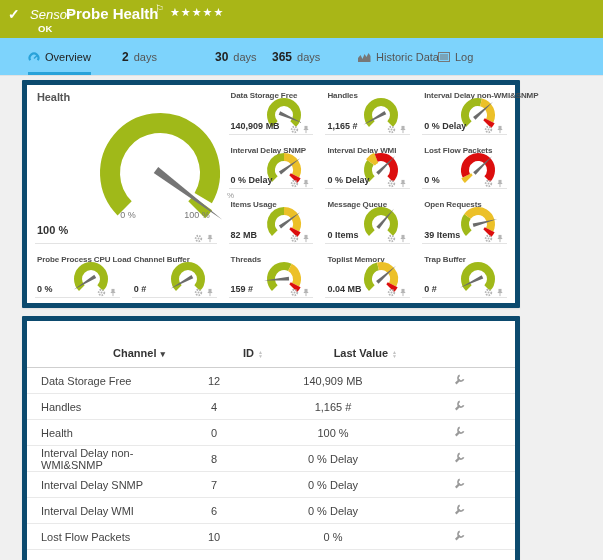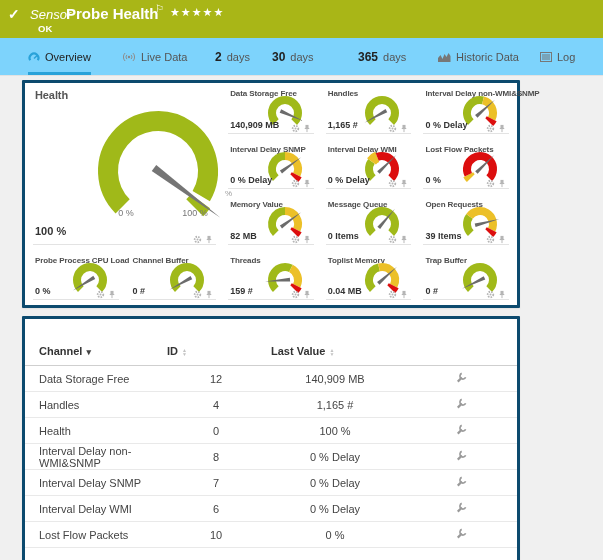--- a/index.html
+++ b/index.html
@@ -19,21 +19,21 @@
   .tab{position:absolute;top:0;height:100%;display:flex;align-items:center;gap:5px;cursor:pointer;box-sizing:border-box;}
   .tab .tlabel{font-size:11px;color:#555;}
   .tab.active .tlabel{color:#222;}
   .tab .tnum{font-size:12px;font-weight:bold;color:#222;}
   .tab .ticon{display:flex;align-items:center;}
   .tab.active{border-bottom:3px solid #29a2d9;padding-top:3px;}
   .tab:nth-child(1){left:28px}.tab:nth-child(2){left:122px}.tab:nth-child(3){left:215px}
   .tab:nth-child(4){left:272px}.tab:nth-child(5){left:358px}.tab:nth-child(6){left:438px}
   .tab:nth-child(7){left:540px}
   
-  .panel{position:absolute;left:22px;width:498px;background:#fff;border:3px solid #0c4a6e;
+  .panel{position:absolute;left:22px;width:498px;background:#fff;border:5px solid #0c4a6e;
          box-shadow:0 1px 2px rgba(0,0,0,.07);box-sizing:border-box;border-radius:1px;}
   .panel.gauges{top:80px;height:228px;}
   .panel.channels{top:316px;height:252px;}
   
   .grid{position:absolute;left:2px;top:0;right:2px;bottom:0;display:grid;
         grid-template-columns:repeat(5,1fr);grid-template-rows:repeat(4,1fr);}
   .cell{position:relative;}
   .cell-title{position:absolute;left:8px;top:6px;font-size:8px;font-weight:bold;color:#4d4d4d;white-space:nowrap;letter-spacing:-0.1px;}
   .cell-value{position:absolute;left:8px;bottom:9px;font-size:9px;font-weight:bold;color:#333;}
   .cell svg.sg{position:absolute;top:9px;right:13px;}
@@ -43,21 +43,21 @@
   
   .health{grid-column:1/3;grid-row:1/4;position:relative;}
   .health .cell-title{font-size:11px;color:#555;}
   #health-svg{position:absolute;left:46px;top:14px;}
   .health .scale-min{position:absolute;left:84px;top:125px;width:30px;text-align:center;font-size:9px;color:#777;}
   .health .scale-max{position:absolute;left:146px;top:125px;width:44px;text-align:center;font-size:9px;color:#777;}
   .health .unit{position:absolute;left:198px;top:106px;font-size:8px;color:#999;}
   .health .cell-value{font-size:11px;bottom:13px;}
   
   .channels table{width:100%;border-collapse:collapse;}
-  .channels thead th{font-size:11px;font-weight:bold;color:#333;text-align:left;
+  .channels thead th{font-size:11px;font-weight:bold;color:#333;text-align:right;
       padding:26px 0 8px 0;border-bottom:1px solid #cfcfcf;}
   .channels tbody td{font-size:11px;color:#444;height:25px;border-bottom:1px solid #e9e9e9;padding:0;}
   .col-chan{padding-left:14px !important;}
   .col-id{width:98px;text-align:center;padding-right:6px !important;}
   .col-lv{width:128px;text-align:center;padding-right:6px !important;}
   .col-set{width:112px;text-align:center !important;}
   .sort{margin-left:4px;}
   .sort.caret{color:#444;font-size:9px;}
   .sort.updown{display:inline-flex;flex-direction:column;vertical-align:middle;line-height:4px;}
   .sort.updown i{font-style:normal;font-size:5px;color:#c3c3c3;}
@@ -79,29 +79,20 @@
     <div class="tab active">
       <span class="ticon">
         <svg width="12" height="12" viewBox="0 0 12 12">
           <path d="M2.2 9.2 A4.4 4.4 0 1 1 9.8 9.2" fill="none" stroke="#29a2d9" stroke-width="2.2"></path>
           <line x1="6" y1="7.6" x2="9.2" y2="4.6" stroke="#29a2d9" stroke-width="1.4"></line>
         </svg>
       </span>
       <span class="tlabel">Overview</span>
     </div>
     <div class="tab">
-      <span class="ticon">
-        <svg width="14" height="10" viewBox="0 0 14 10">
-          <circle cx="7" cy="5" r="1.2" fill="#888"></circle>
-          <path d="M4.9 2.9 A3 3 0 0 0 4.9 7.1 M9.1 2.9 A3 3 0 0 1 9.1 7.1 M3.1 1 A5.6 5.6 0 0 0 3.1 9 M10.9 1 A5.6 5.6 0 0 1 10.9 9" stroke="#8d8d8d" fill="none" stroke-width="1"></path>
-        </svg>
-      </span>
-      <span class="tlabel">Live Data</span>
-    </div>
-    <div class="tab">
       <span class="tnum">2</span>
       <span class="tlabel">days</span>
     </div>
     <div class="tab">
       <span class="tnum">30</span>
       <span class="tlabel">days</span>
     </div>
     <div class="tab">
       <span class="tnum">365</span>
       <span class="tlabel">days</span>
@@ -302,21 +293,21 @@
           <span>
             <svg width="8" height="9" viewBox="0 0 10 10">
               <line x1="5" y1="5" x2="5" y2="9.5" stroke="#b5b5b5" stroke-width="1.2"></line>
               <rect x="3.1" y="0.5" width="3.8" height="4.4" fill="#b5b5b5"></rect>
               <line x1="2.2" y1="5" x2="7.8" y2="5" stroke="#b5b5b5" stroke-width="1.4"></line>
             </svg>
           </span>
         </div>
       </div>
       <div class="cell">
-        <div class="cell-title">Memory Value</div>
+        <div class="cell-title">Items Usage</div>
         <svg width="44" height="44" viewBox="0 0 44 44" class="sg">
           <path d="M12.80761184457488 30.192388155425117A13 13 0 0 1 22 8" stroke="#a0b919" stroke-width="8" fill="none"></path>
           <path d="M22 8A13 13 0 0 1 33.674358484888 26.7192092081269" stroke="#ecc028" stroke-width="8" fill="none"></path>
           <path d="M33.674358484888 26.7192092081269A13 13 0 0 1 31.19238815542512 30.192388155425117" stroke="#dc0e0e" stroke-width="11" fill="none"></path>
           <polygon points="38.180339887498945,9.244294954150536 19.012928482251716,25.395156851337273 16.89690157399881,22.48269567158746" fill="#6b6b6b"></polygon>
         </svg>
         <div class="cell-value">82 MB</div>
         <div class="divider"></div>
         <div class="cell-foot">
           <span>

